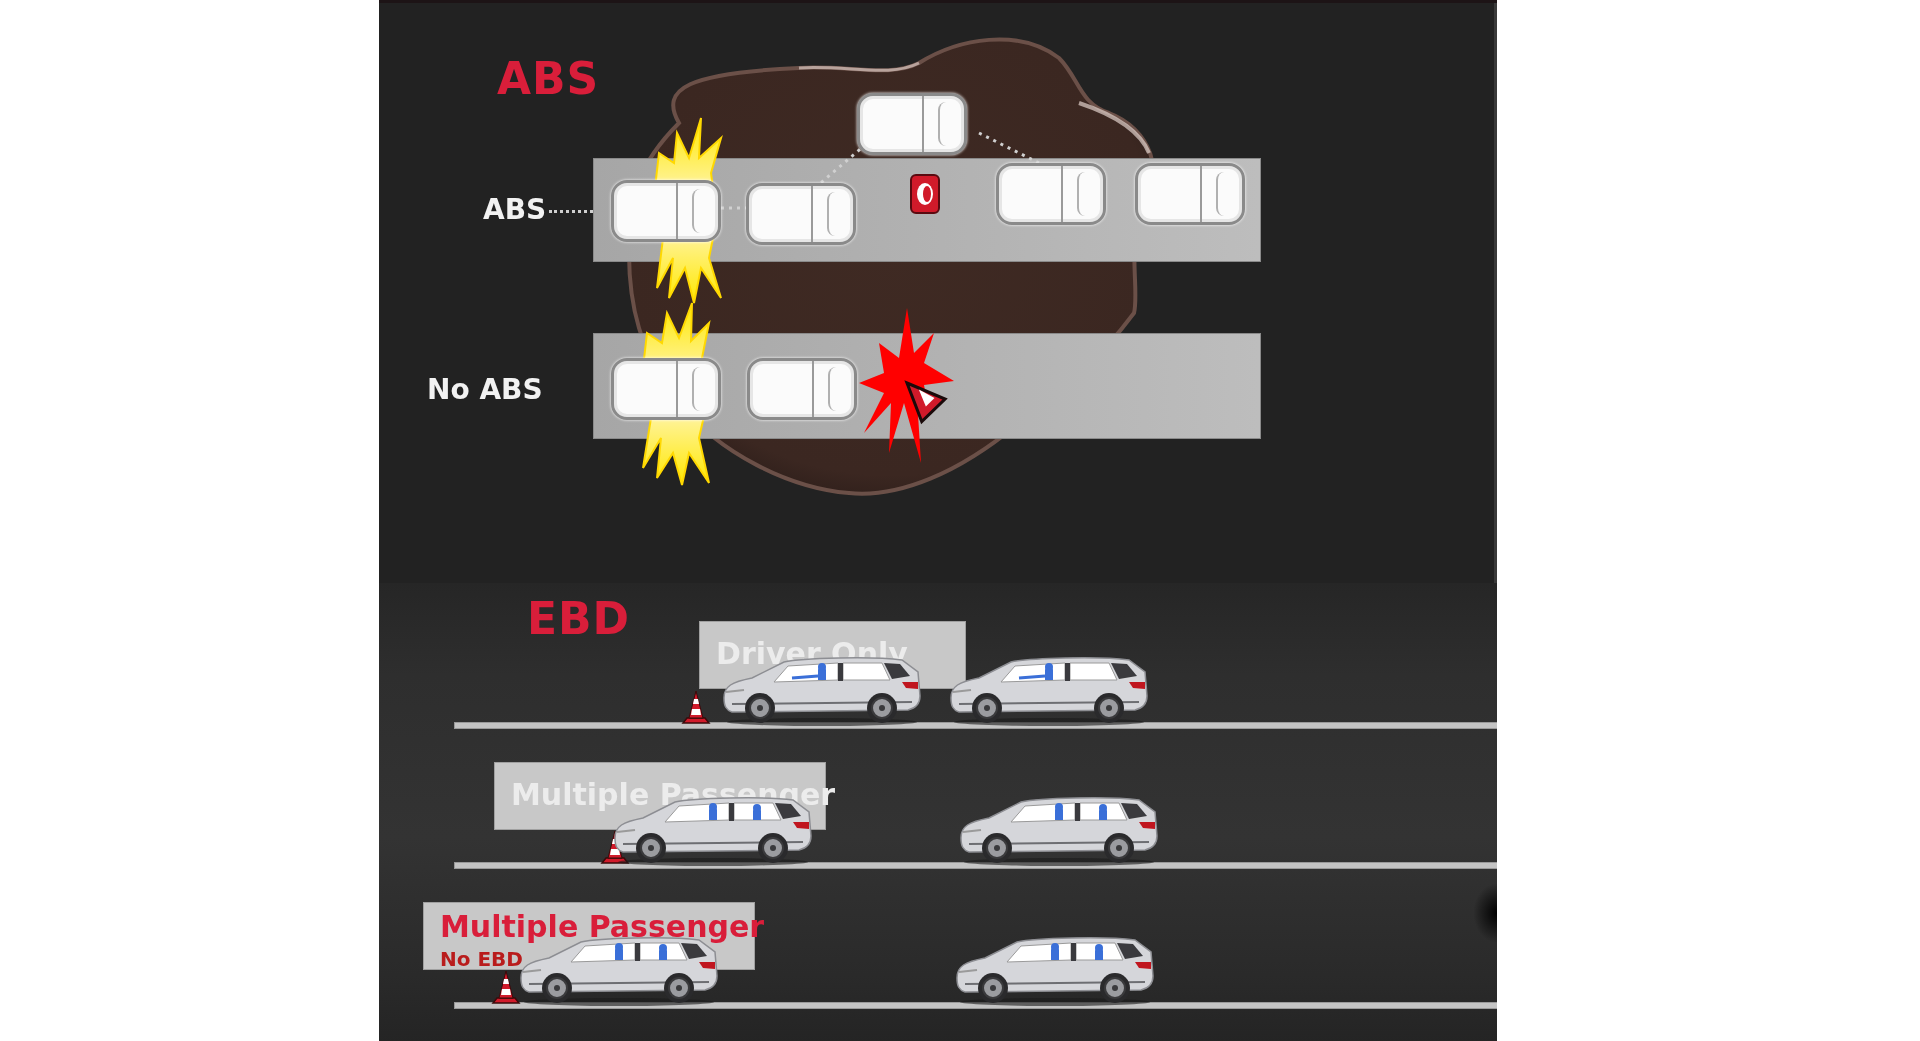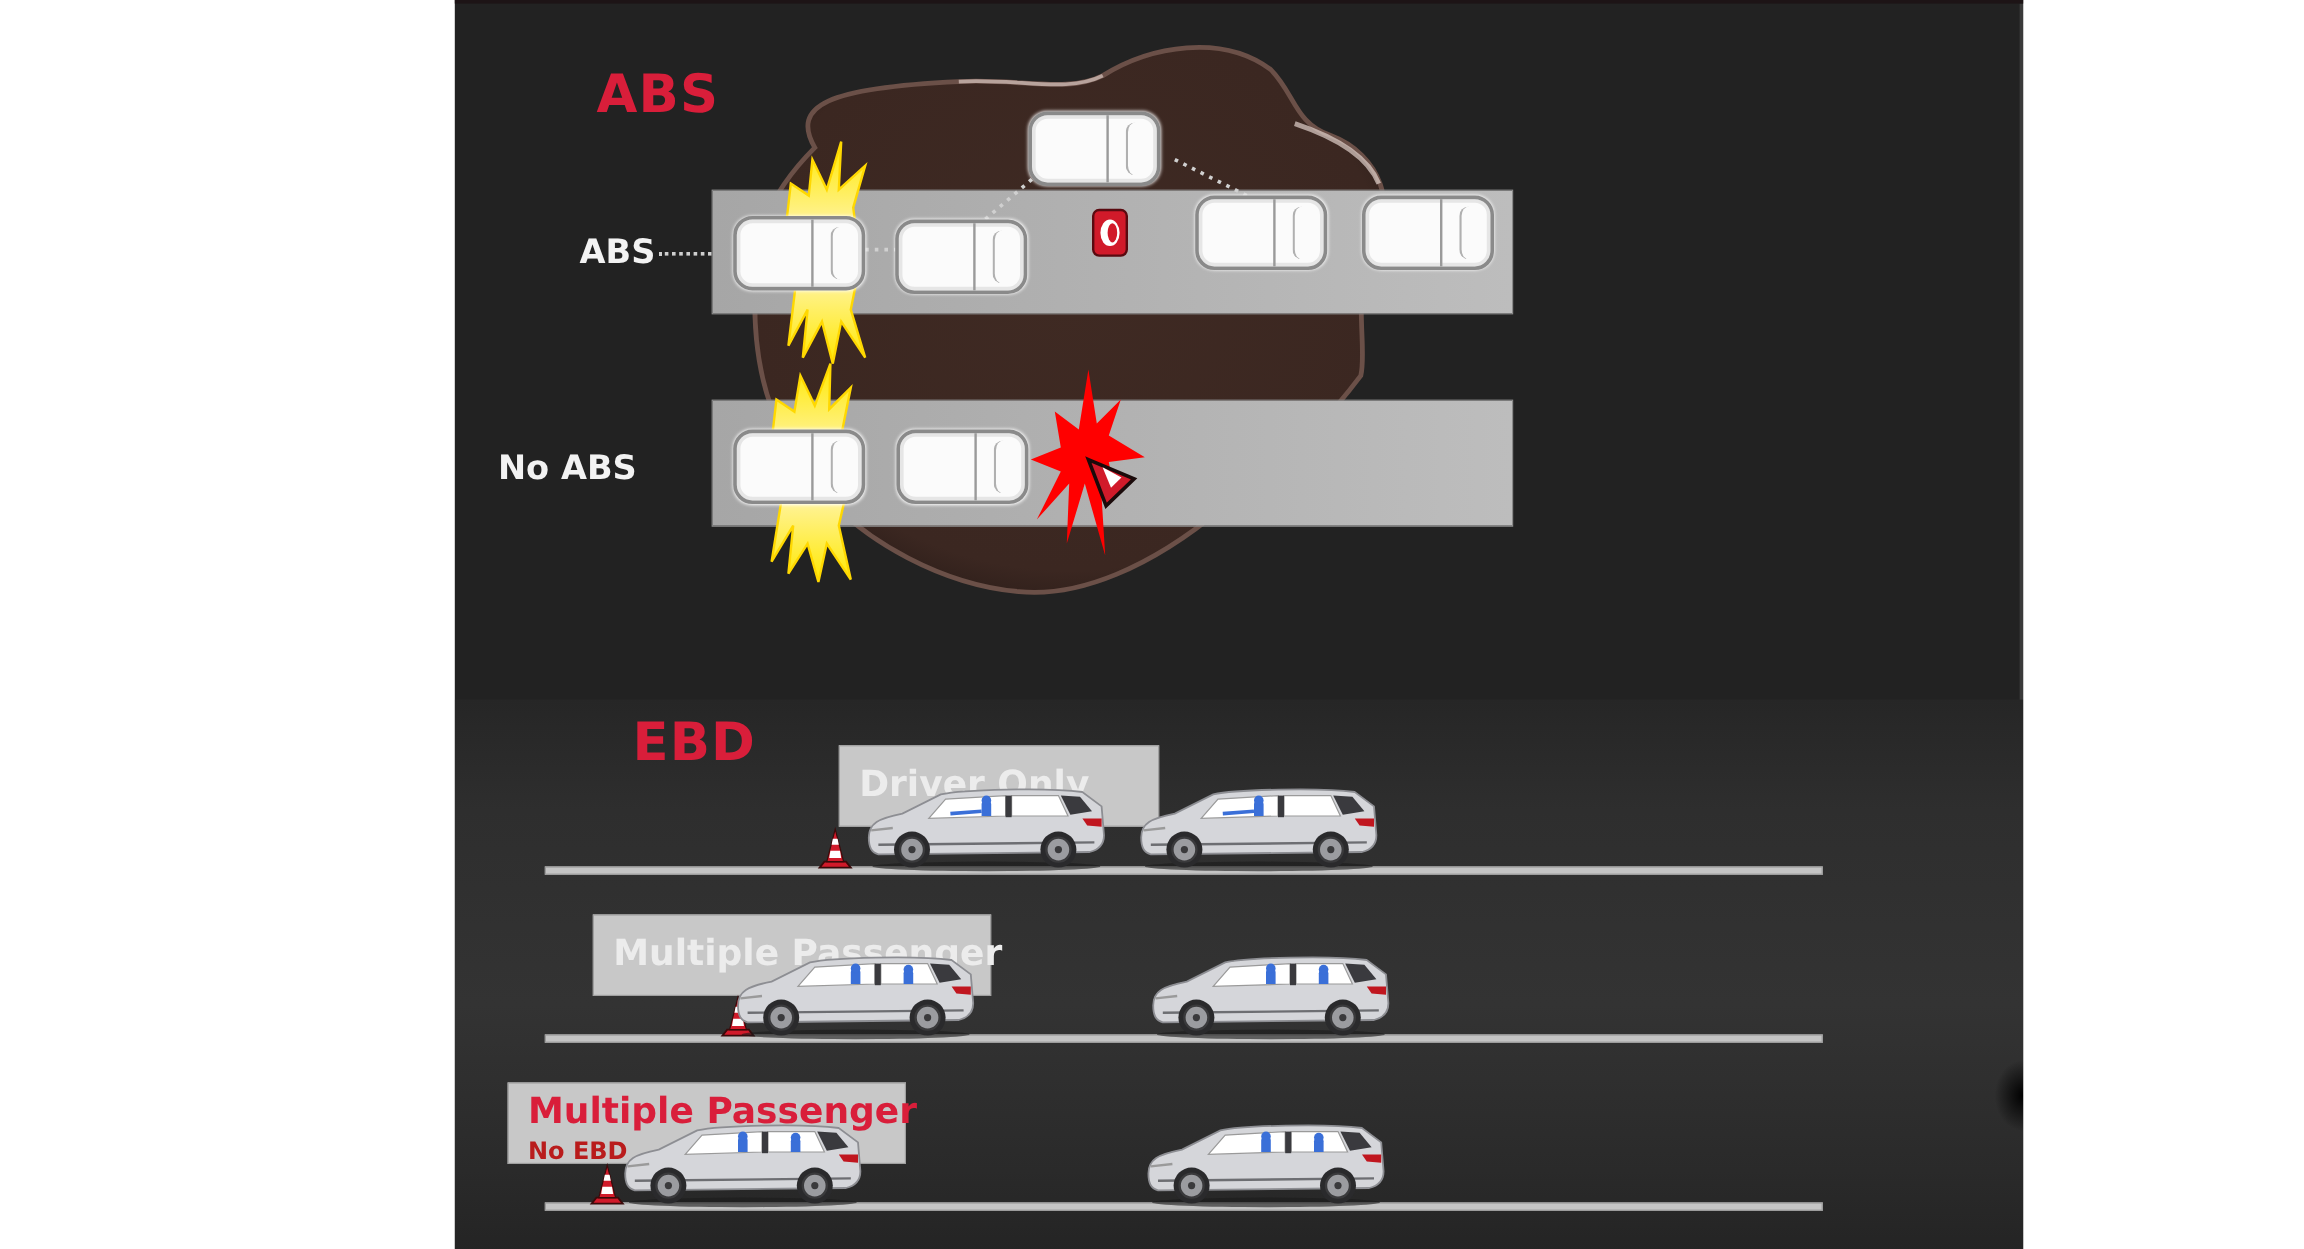--- a/index.html
+++ b/index.html
@@ -1,21 +1,21 @@
 <!DOCTYPE html>
 <html><head>
   <meta charset="utf-8">
   <style>
     html, body { margin: 0; padding: 0; }
     body {
       width: 1920px; height: 1041px; background: #ffffff; position: relative; overflow: hidden;
       font-family: "DejaVu Sans", "Liberation Sans", sans-serif;
     }
     .slide {
-      position: absolute; left: 379px; top: 0; width: 1307px; height: 1041px;
+      position: absolute; left: 379px; top: 0; width: 1118px; height: 1041px;
       background: #222222; border-top: 3px solid #1d1416; box-sizing: border-box; overflow: hidden;
     }
     .slide-border-r { position:absolute; right:0; top:0; width:3px; height:100%; background:#3a3a3a; }
     .lower-bg {
       position: absolute; left: 0; top: 580px; width: 100%; height: 461px;
       background: linear-gradient(180deg, #262626 0%, #2e2e2e 20%, #333333 55%, #2a2a2a 85%, #242424 100%);
     }
     .title {
       position: absolute; color: #d91e3a; font-weight: bold; font-size: 44px; letter-spacing: 1px;
     }
@@ -87,21 +87,21 @@
   <div class="car-top" style="left:478px; top:90px;"></div>
   <div class="car-top" style="left:617px; top:160px;"></div>
   <div class="car-top" style="left:756px; top:160px;"></div>
 
   <svg style="position:absolute; left:530px; top:170px;" width="40" height="50">
     <rect x="2" y="2" width="28" height="38" rx="5" fill="#d11a2a" stroke="#5a0a10" stroke-width="2"></rect>
     <ellipse cx="16" cy="21" rx="8" ry="11" fill="#ffffff"></ellipse>
     <ellipse cx="18" cy="21" rx="4" ry="8" fill="#d11a2a"></ellipse>
   </svg>
 
-  <div class="lane-label" style="left:36px; top:370px;">No ABS</div>
+  <div class="lane-label" style="left:48px; top:370px;">No ABS</div>
   <div class="lane" style="left:214px; top:330px; width:666px; height:104px;"></div>
 
   <svg style="position:absolute; left:258px; top:300px;" width="80" height="185">
     <path d="M10 30 L25 40 L30 10 L42 35 L55 0 L54 38 L72 20 L64 60 L70 100 L62 135 L72 180 L52 150 L45 182 L36 150 L20 175 L24 135 L6 165 L14 115 L6 65 Z" fill="url(#yg)" stroke="#ffd800" stroke-width="2"></path>
   </svg>
   <div class="car-top" style="left:232px; top:355px;"></div>
   <div class="car-top" style="left:368px; top:355px;"></div>
 
   <svg style="position:absolute; left:480px; top:300px;" width="100" height="160">
     <path d="M 20 40 L 40 55 L 48 5 L 55 50 L 75 30 L 65 60 L 95 78 L 65 82 L 70 110 L 58 95 L 62 160 L 45 100 L 30 150 L 32 100 L 5 130 L 25 90 L 0 80 L 25 70 Z" fill="#ff0000"></path>

